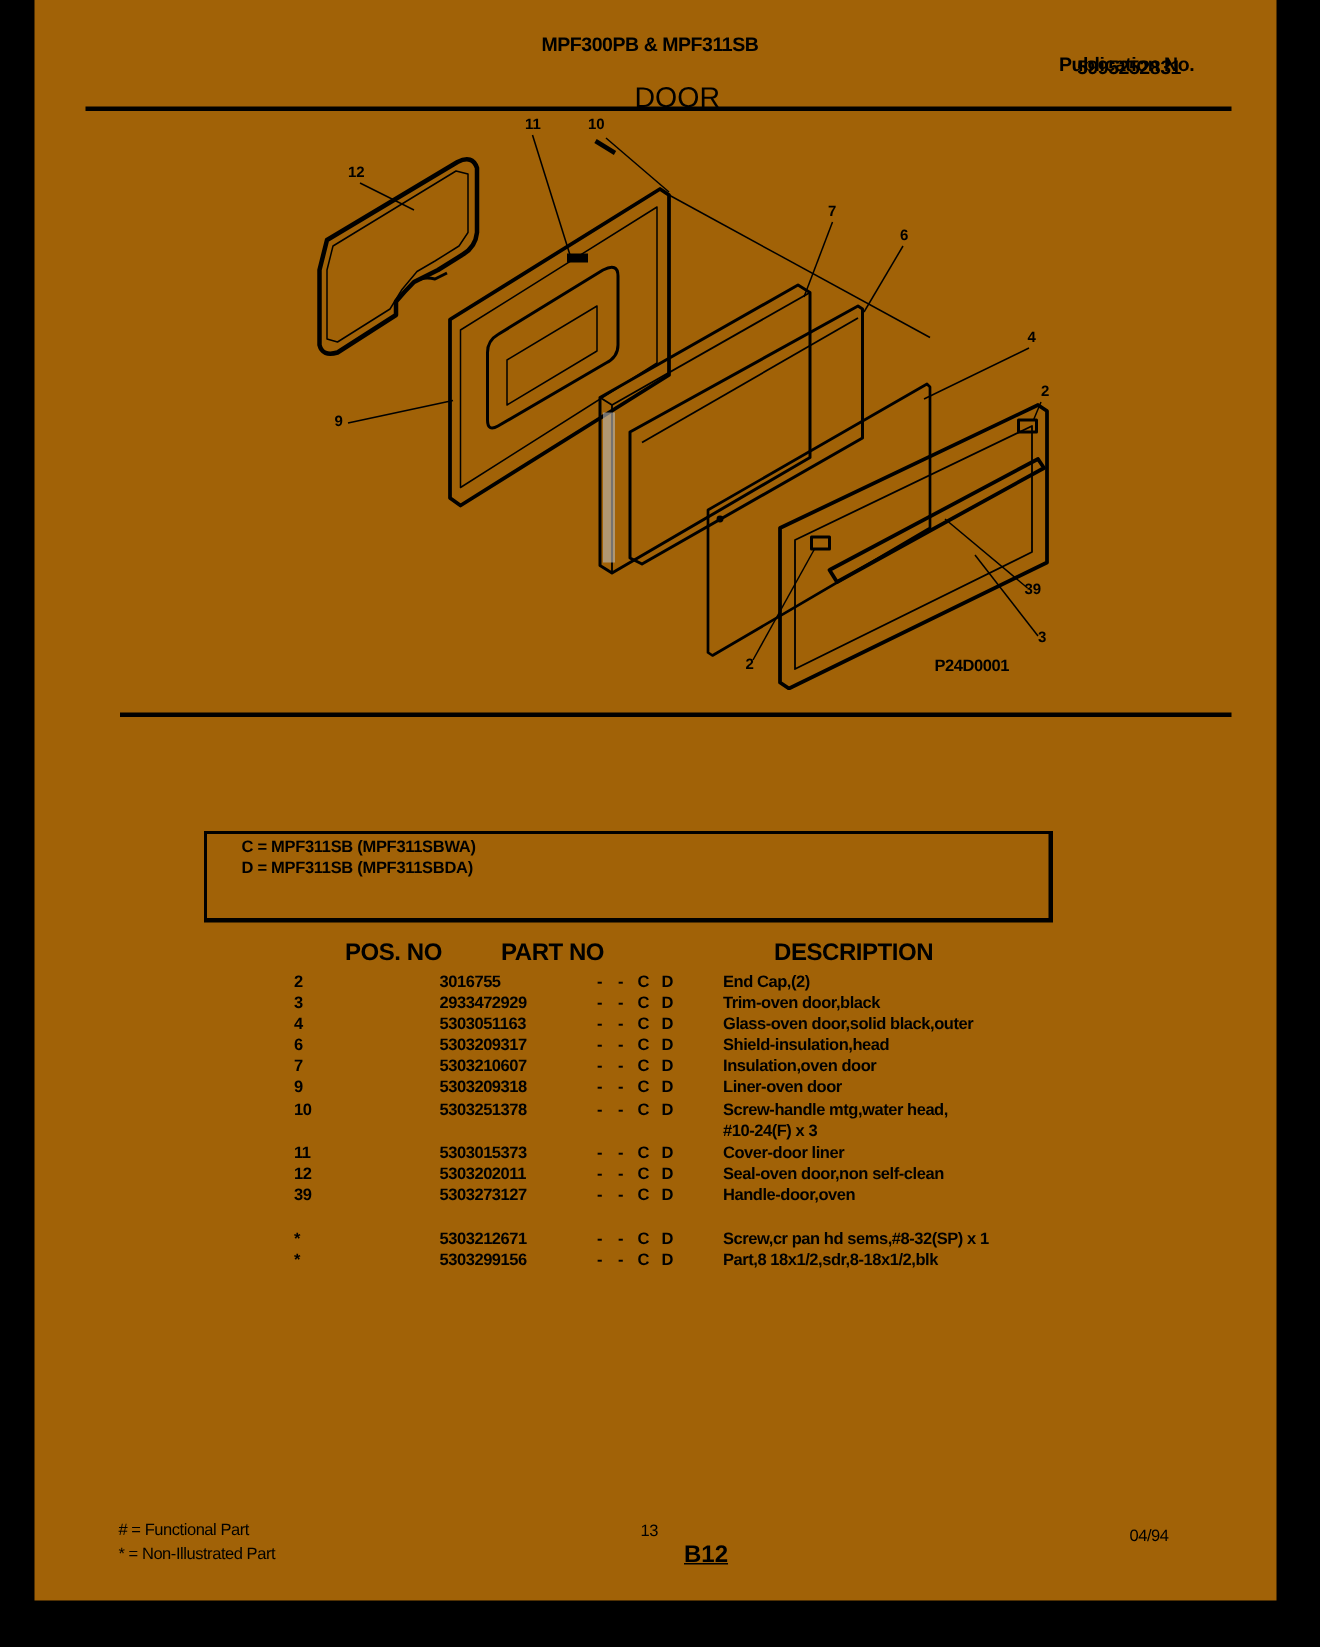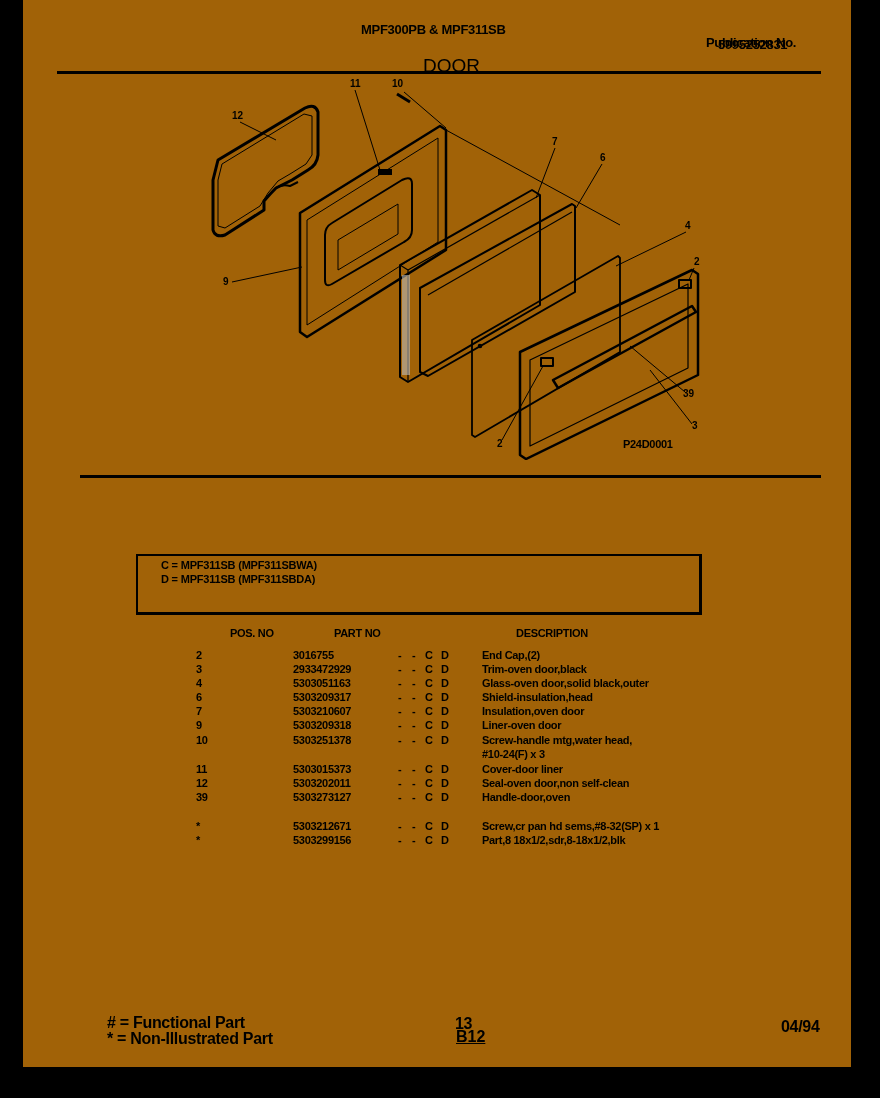--- a/index.html
+++ b/index.html
@@ -11,31 +11,31 @@
   .hdr-title { left:338px; top:22px; font-size:13px; font-weight:bold; letter-spacing:-0.3px; }
   .pub-label { left:683px; top:23px; font-size:13px; font-weight:bold; letter-spacing:-0.3px;margin-top:12px; }
   .pub-num { left:695px; top:37px; font-size:13px; font-weight:bold; letter-spacing:-0.3px; }
   .section { left:400px; top:55px; font-size:19px; font-weight:normal; }
   .rule1 { position:absolute; left:34px; top:71px; width:764px; height:3px; background:#000; }
   .rule2 { position:absolute; left:57px; top:475px; width:741px; height:3px; background:#000; }
   .diagram { position:absolute; left:157px; top:70px; width:520px; height:390px; }
   .legend-box { position:absolute; left:113px; top:554px; width:561px; height:56px;
                 border:2px solid #000; border-right-width:3px; border-bottom-width:3px; }
   .legend-line { position:absolute; left:6px; font-size:11px; font-weight:bold; letter-spacing:-0.2px;margin-left:17px; }
-  .th { position:absolute; top:627px; font-size:11px; font-weight:bold; letter-spacing:-0.3px;padding-left:34px; }
+  .th { position:absolute; top:627px; font-size:16px; font-weight:bold; letter-spacing:-0.3px;padding-left:34px; }
   .row { position:absolute; left:0; width:828px; height:14px; font-size:11px; font-weight:bold; letter-spacing:-0.3px; }
   .row span { position:absolute; white-space:nowrap; }
   .c-pos { left:173px; }
   .c-part { left:270px; width:90px; }
   .c-d1 { left:375px; }
   .c-d2 { left:389px; }
   .c-c { left:402px; }
   .c-d { left:418px; }
   .c-desc { left:459px; }
-  .foot { font-size:16px; font-weight:bold; letter-spacing:-0.3px;margin-left:28px; }
+  .foot { font-size:11px; font-weight:normal; letter-spacing:-0.3px; }
 </style>
 </head>
 <body>
 
 <div class="page">
 
   <div class="abs hdr-title">MPF300PB &amp; MPF311SB</div>
   <div class="abs pub-label">Publication No.</div>
   <div class="abs pub-num">5995252831</div>
   <div class="abs section">DOOR</div>

